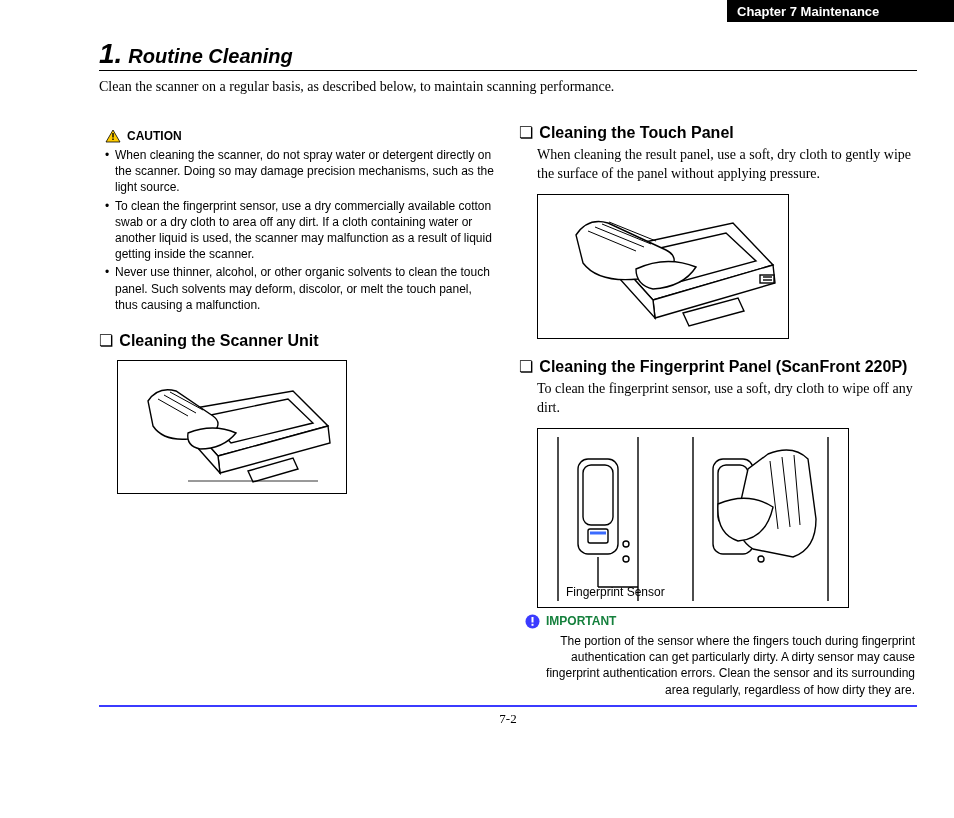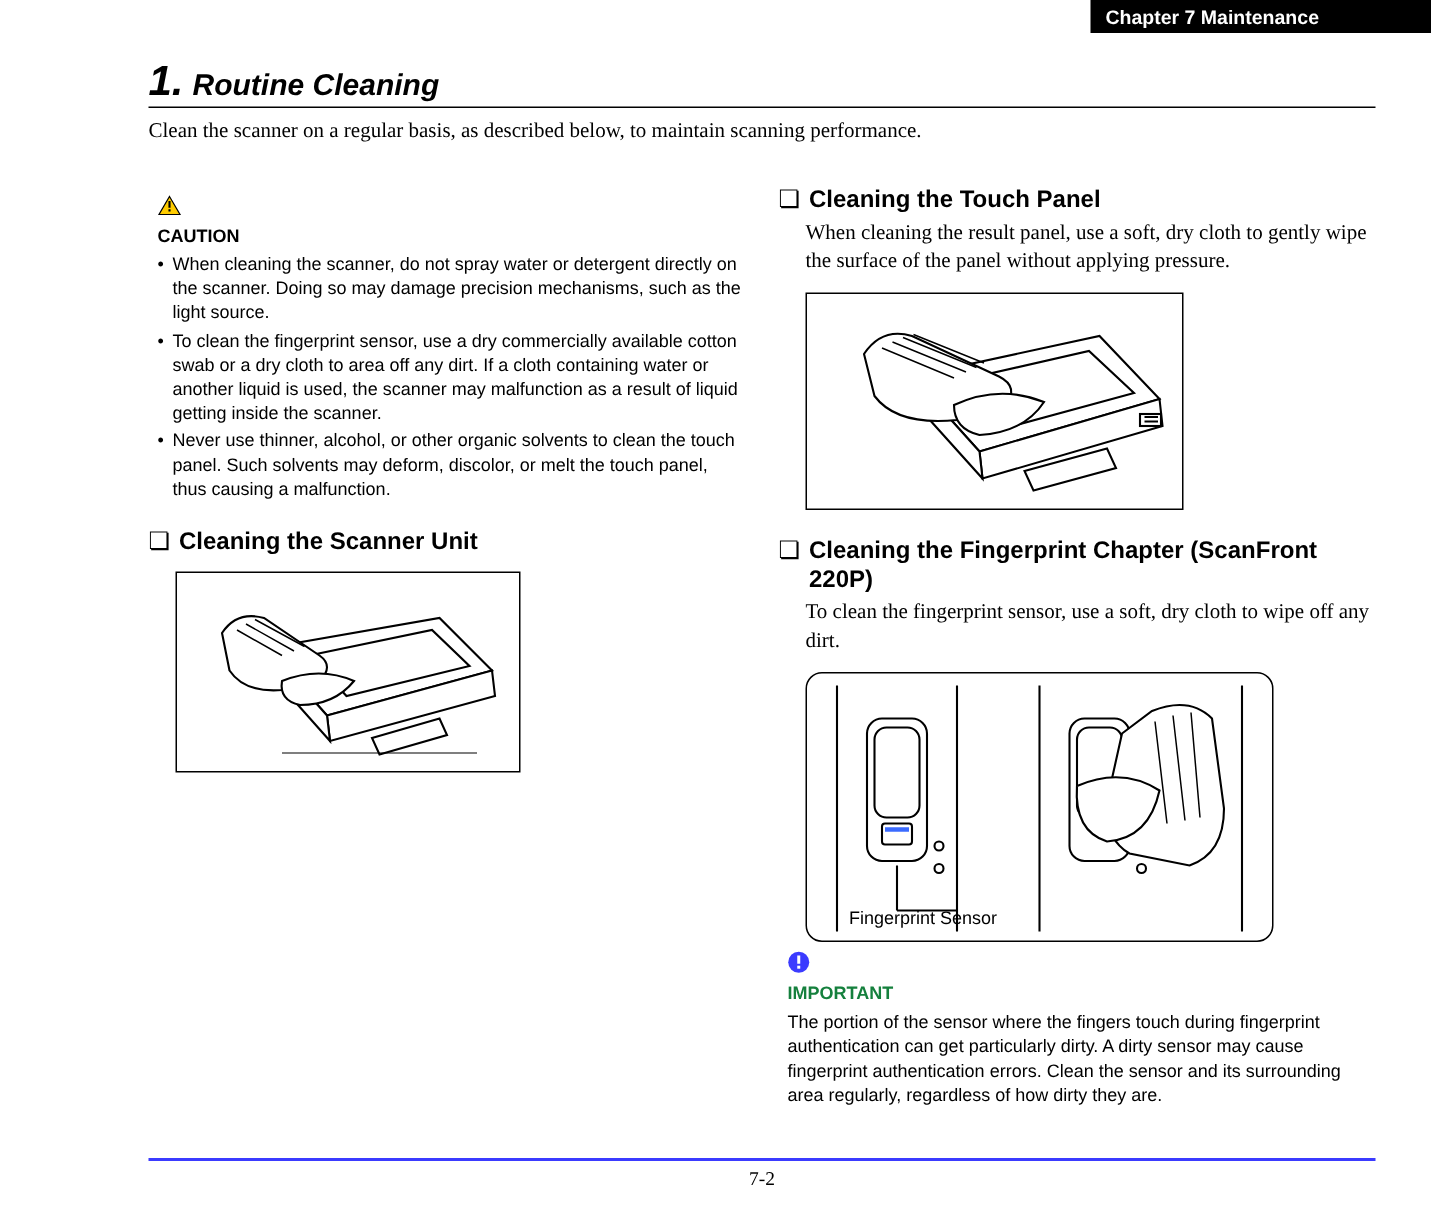--- a/index.html
+++ b/index.html
@@ -59,24 +59,23 @@
   .columns {
     display: flex;
     gap: 24px;
   }
   .col {
     width: 396px;
     font-size: 13px;
   }
   .caution-row, .important-row {
     display: flex;
-    align-items: flex-start;
+    align-items: center;
     gap: 6px;
     margin: 6px 0 4px 6px;
-    flex-direction: column;
   }
   .caution-icon {
     width: 16px;
     height: 14px;
   }
   .caution-label {
     font-family: Arial, Helvetica, sans-serif;
     font-weight: bold;
     font-size: 12px;
   }
@@ -142,24 +141,25 @@
     font-family: Arial, Helvetica, sans-serif;
     font-size: 12px;
     color: #000;
   }
   .important-body {
     font-family: Arial, Helvetica, sans-serif;
     font-size: 12px;
     line-height: 1.35;
     margin-left: 6px;
     margin-top: 2px;
+    text-align: right;
   }
   .footer-line {
     border-top: 2px solid #3b3bff;
-    margin-top: 34px;
+    margin-top: 7px;
     padding-top: 4px;
     text-align: center;
     font-size: 13px;
   }
 </style>
 </head>
 <body>
 
 <div class="header-bar">
   <span>Chapter 7    Maintenance</span>
@@ -248,25 +248,25 @@
             <path d="M 38 40 Q 50 22 70 28 L 128 55 Q 142 62 132 75 L 100 84 Q 60 88 45 68 Z" fill="#fff"></path>
             <path d="M 50 36 L 98 56 M 57 32 L 106 52 M 64 29 L 113 49 M 71 27 L 118 46" stroke-width="1"></path>
 
             <path d="M 98 74 Q 128 60 158 72 Q 145 92 115 94 Q 98 90 98 74 Z" fill="#fff"></path>
           </g>
         </svg>
       </div>
 
       <div class="sub-heading">
         <span class="sub-bullet">❏</span>
-        <span class="sub-title">Cleaning the Fingerprint Chapter (ScanFront 220P)</span>
+        <span class="sub-title">Cleaning the Fingerprint Panel (ScanFront 220P)</span>
       </div>
       <p class="sub-body">To clean the fingerprint sensor, use a soft, dry cloth to wipe off any dirt.</p>
 
-      <div class="figure" style="width:312px;height:180px;border-radius:11px;">
+      <div class="figure" style="width:312px;height:180px;">
         <svg viewBox="0 0 300 180" width="300" height="180">
           <g stroke="#000" stroke-width="1.4" fill="#fff">
 
             <line x1="20" y1="8" x2="20" y2="172"></line>
             <line x1="100" y1="8" x2="100" y2="172"></line>
 
             <rect x="40" y="30" width="40" height="95" rx="10"></rect>
             <rect x="45" y="36" width="30" height="60" rx="8"></rect>
             <rect x="50" y="100" width="20" height="14" rx="2" fill="#fff"></rect>
             <line x1="52" y1="104" x2="68" y2="104" stroke="#3b6bff" stroke-width="3"></line>

